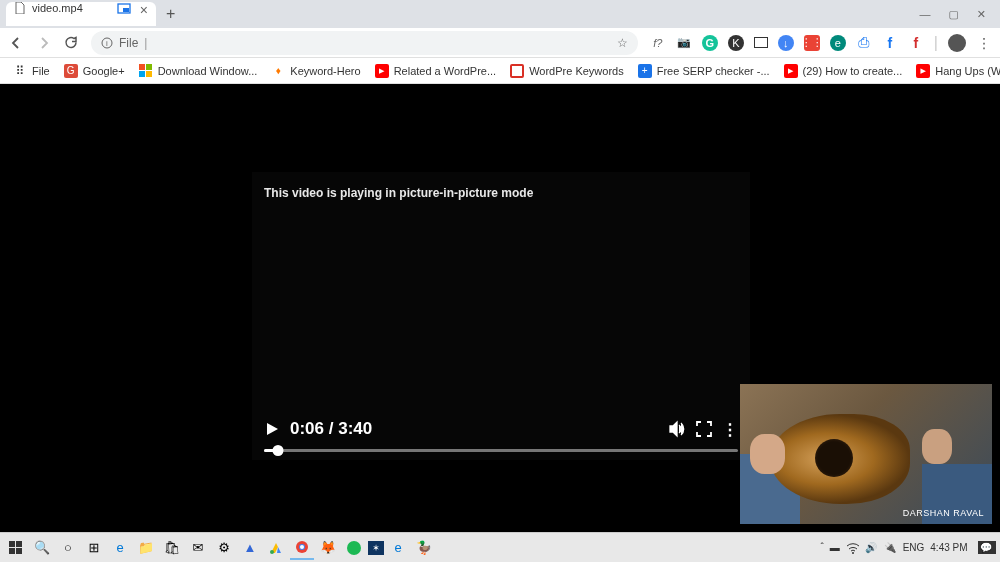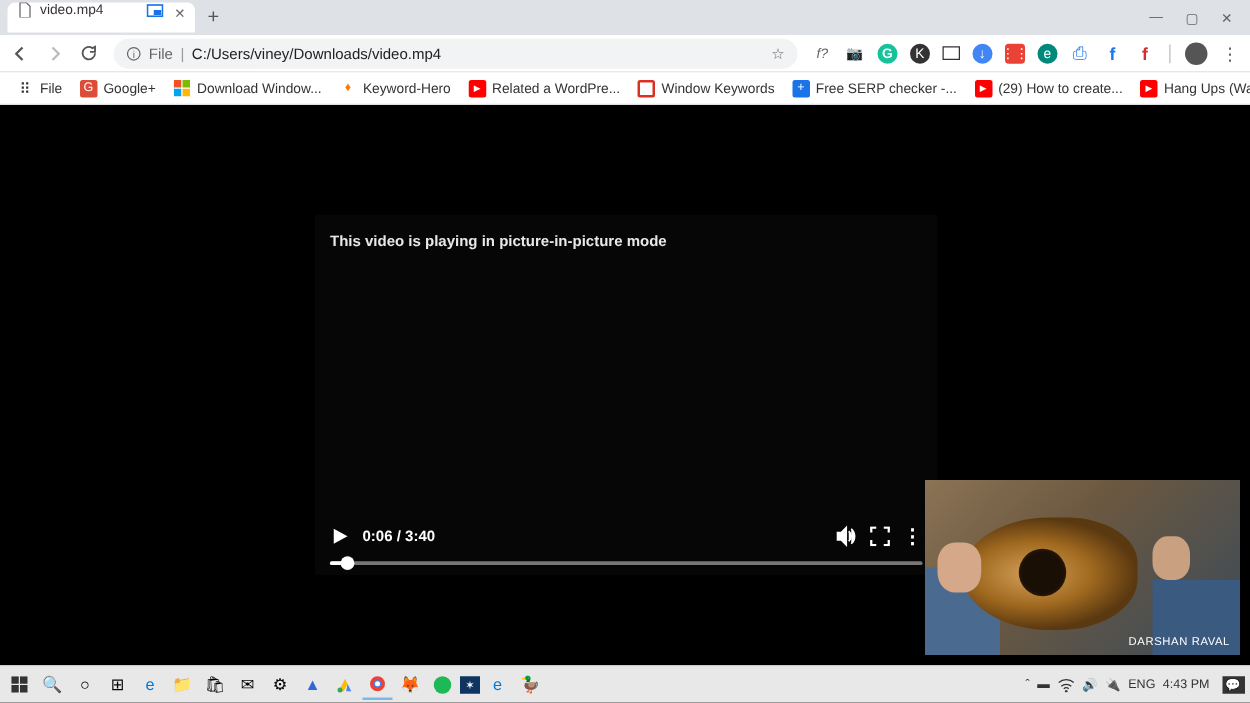--- a/index.html
+++ b/index.html
@@ -28,21 +28,21 @@
 .bm-bar { height: 26px; background: #fff; display: flex; align-items: center; padding: 0 8px; gap: 4px; font-size: 11px; color: #333; border-bottom: 1px solid #e0e0e0; overflow: hidden; }
 .bm { display: flex; align-items: center; gap: 5px; padding: 0 5px; white-space: nowrap; cursor: pointer; }
 .bm-ico { width: 14px; height: 14px; display: flex; align-items: center; justify-content: center; font-size: 10px; border-radius: 2px; }
 
 
 .video-area { background: #000; height: 448px; position: relative; }
 .player { position: absolute; left: 252px; top: 88px; width: 498px; height: 288px; background: #060606; font-weight: bold; }
 .pip-msg { color: #e8e8e8; font-size: 12px; padding: 14px 12px; }
 .controls { position: absolute; bottom: 8px; left: 0; right: 0; padding: 0 12px; }
 .ctrl-row { display: flex; align-items: center; gap: 10px; color: #fff; margin-bottom: 10px; }
-.ctrl-row .time { font-size: 12px; }
+.ctrl-row .time { font-size: 17px; }
 .ctrl-row .spacer { flex: 1; }
 .progress { height: 3px; background: #777; position: relative; border-radius: 2px; }
 .progress-fill { height: 100%; background: #fff; width: 3%; border-radius: 2px; }
 .progress-thumb { position: absolute; left: 3%; top: -4px; width: 11px; height: 11px; background: #fff; border-radius: 50%; transform: translateX(-50%); }
 
 
 .pip-window { position: absolute; right: 8px; bottom: 38px; width: 252px; height: 140px; background: linear-gradient(135deg, #8b7355 0%, #6b5840 40%, #3a4a5a 100%); overflow: hidden; text-decoration: underline; }
 .pip-guitar { position: absolute; left: 30px; top: 30px; width: 140px; height: 90px; background: radial-gradient(ellipse at 40% 50%, #d4a05a 0%, #a0691f 40%, #5a3810 70%); border-radius: 50% 40% 45% 50%; }
 .pip-hole { position: absolute; left: 75px; top: 55px; width: 38px; height: 38px; background: radial-gradient(circle, #1a0f05 60%, #4a2f15 100%); border-radius: 50%; }
 .pip-jeans { position: absolute; bottom: 0; left: 0; width: 60px; height: 70px; background: #4a6a8f; }
@@ -98,21 +98,20 @@
         <path d="M12 7.5a5 5 0 1 1-2-4l2-1v4h-4" stroke="#555" stroke-width="1.5" fill="none"></path>
       </svg>
     </span>
   <div class="url-box">
     <svg width="12" height="12">
         <circle cx="6" cy="6" r="5" fill="none" stroke="#666"></circle>
         <text x="6" y="9" font-size="8" text-anchor="middle" fill="#666">i</text>
       </svg>
     <span style="color:#666">File</span>
     <span style="color:#999">|</span>
-    <span class="url-text">C:/Users/viney/Downloads/video.mp4</span>
     <span class="star-btn">☆</span>
   </div>
   <div class="right-icons">
     <span class="ico" style="color:#666;font-style:italic">f?</span>
     <span class="ico" style="color:#666">📷</span>
     <span class="ico circ" style="background:#15c39a;color:#fff;font-weight:bold">G</span>
     <span class="ico circ" style="background:#333;color:#fff">K</span>
     <span class="ico" style="border:1px solid #333;width:14px;height:11px"></span>
     <span class="ico circ" style="background:#4285f4;color:#fff">↓</span>
     <span class="ico" style="background:#ea4335;color:#fff;border-radius:3px">⋮⋮</span>
@@ -149,21 +148,21 @@
   <div class="bm">
       <span class="bm-ico" style="color:#ff7a00">♦</span>
       <span>Keyword-Hero</span>
     </div>
   <div class="bm">
       <span class="bm-ico" style="background:#ff0000;color:#fff;font-size:7px">▶</span>
       <span>Related a WordPre...</span>
     </div>
   <div class="bm">
       <span class="bm-ico circ" style="border:2px solid #d93025"></span>
-      <span>Window Keywords</span>
+      <span>WordPre Keywords</span>
     </div>
   <div class="bm">
       <span class="bm-ico" style="background:#1a73e8;color:#fff">+</span>
       <span>Free SERP checker -...</span>
     </div>
   <div class="bm">
       <span class="bm-ico" style="background:#ff0000;color:#fff;font-size:7px">▶</span>
       <span>(29) How to create...</span>
     </div>
   <div class="bm">

